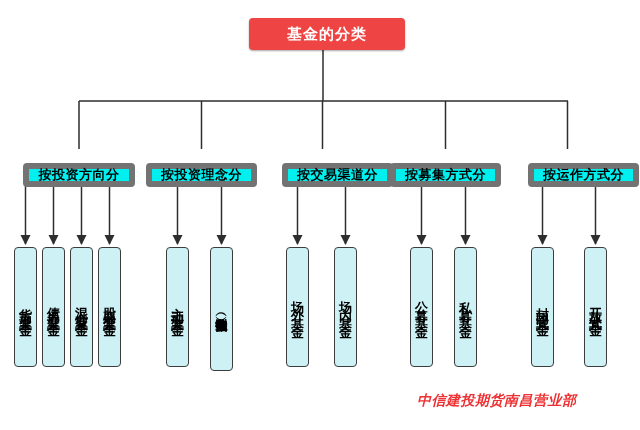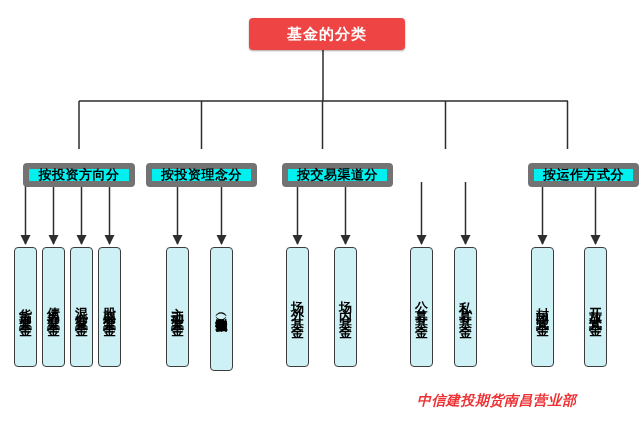--- a/index.html
+++ b/index.html
@@ -65,20 +65,21 @@
       <line x1="542.5" y1="182" x2="542.5" y2="244" marker-end="url(#arrowhead)"></line>
       <line x1="595.5" y1="182" x2="595.5" y2="244" marker-end="url(#arrowhead)"></line>
     </g>
   </svg>
 
   <div class="node root">基金的分类</div>
 
   <div class="node category" style="left:23px;width:112px;">按投资方向分</div>
   <div class="node category" style="left:146px;width:111px;">按投资理念分</div>
   <div class="node category" style="left:282px;width:111px;">按交易渠道分</div>
+  <div class="node category" style="left:390px;width:111px;">按募集方式分</div>
   <div class="node category" style="left:528px;width:111px;">按运作方式分</div>
 
   <div class="node leaf ch5" style="left:14px;">
     <span class="vtext">货币型基金</span>
   </div>
   <div class="node leaf ch5" style="left:42px;">
     <span class="vtext">债券型基金</span>
   </div>
   <div class="node leaf ch5" style="left:70px;">
     <span class="vtext">混合型基金</span>

